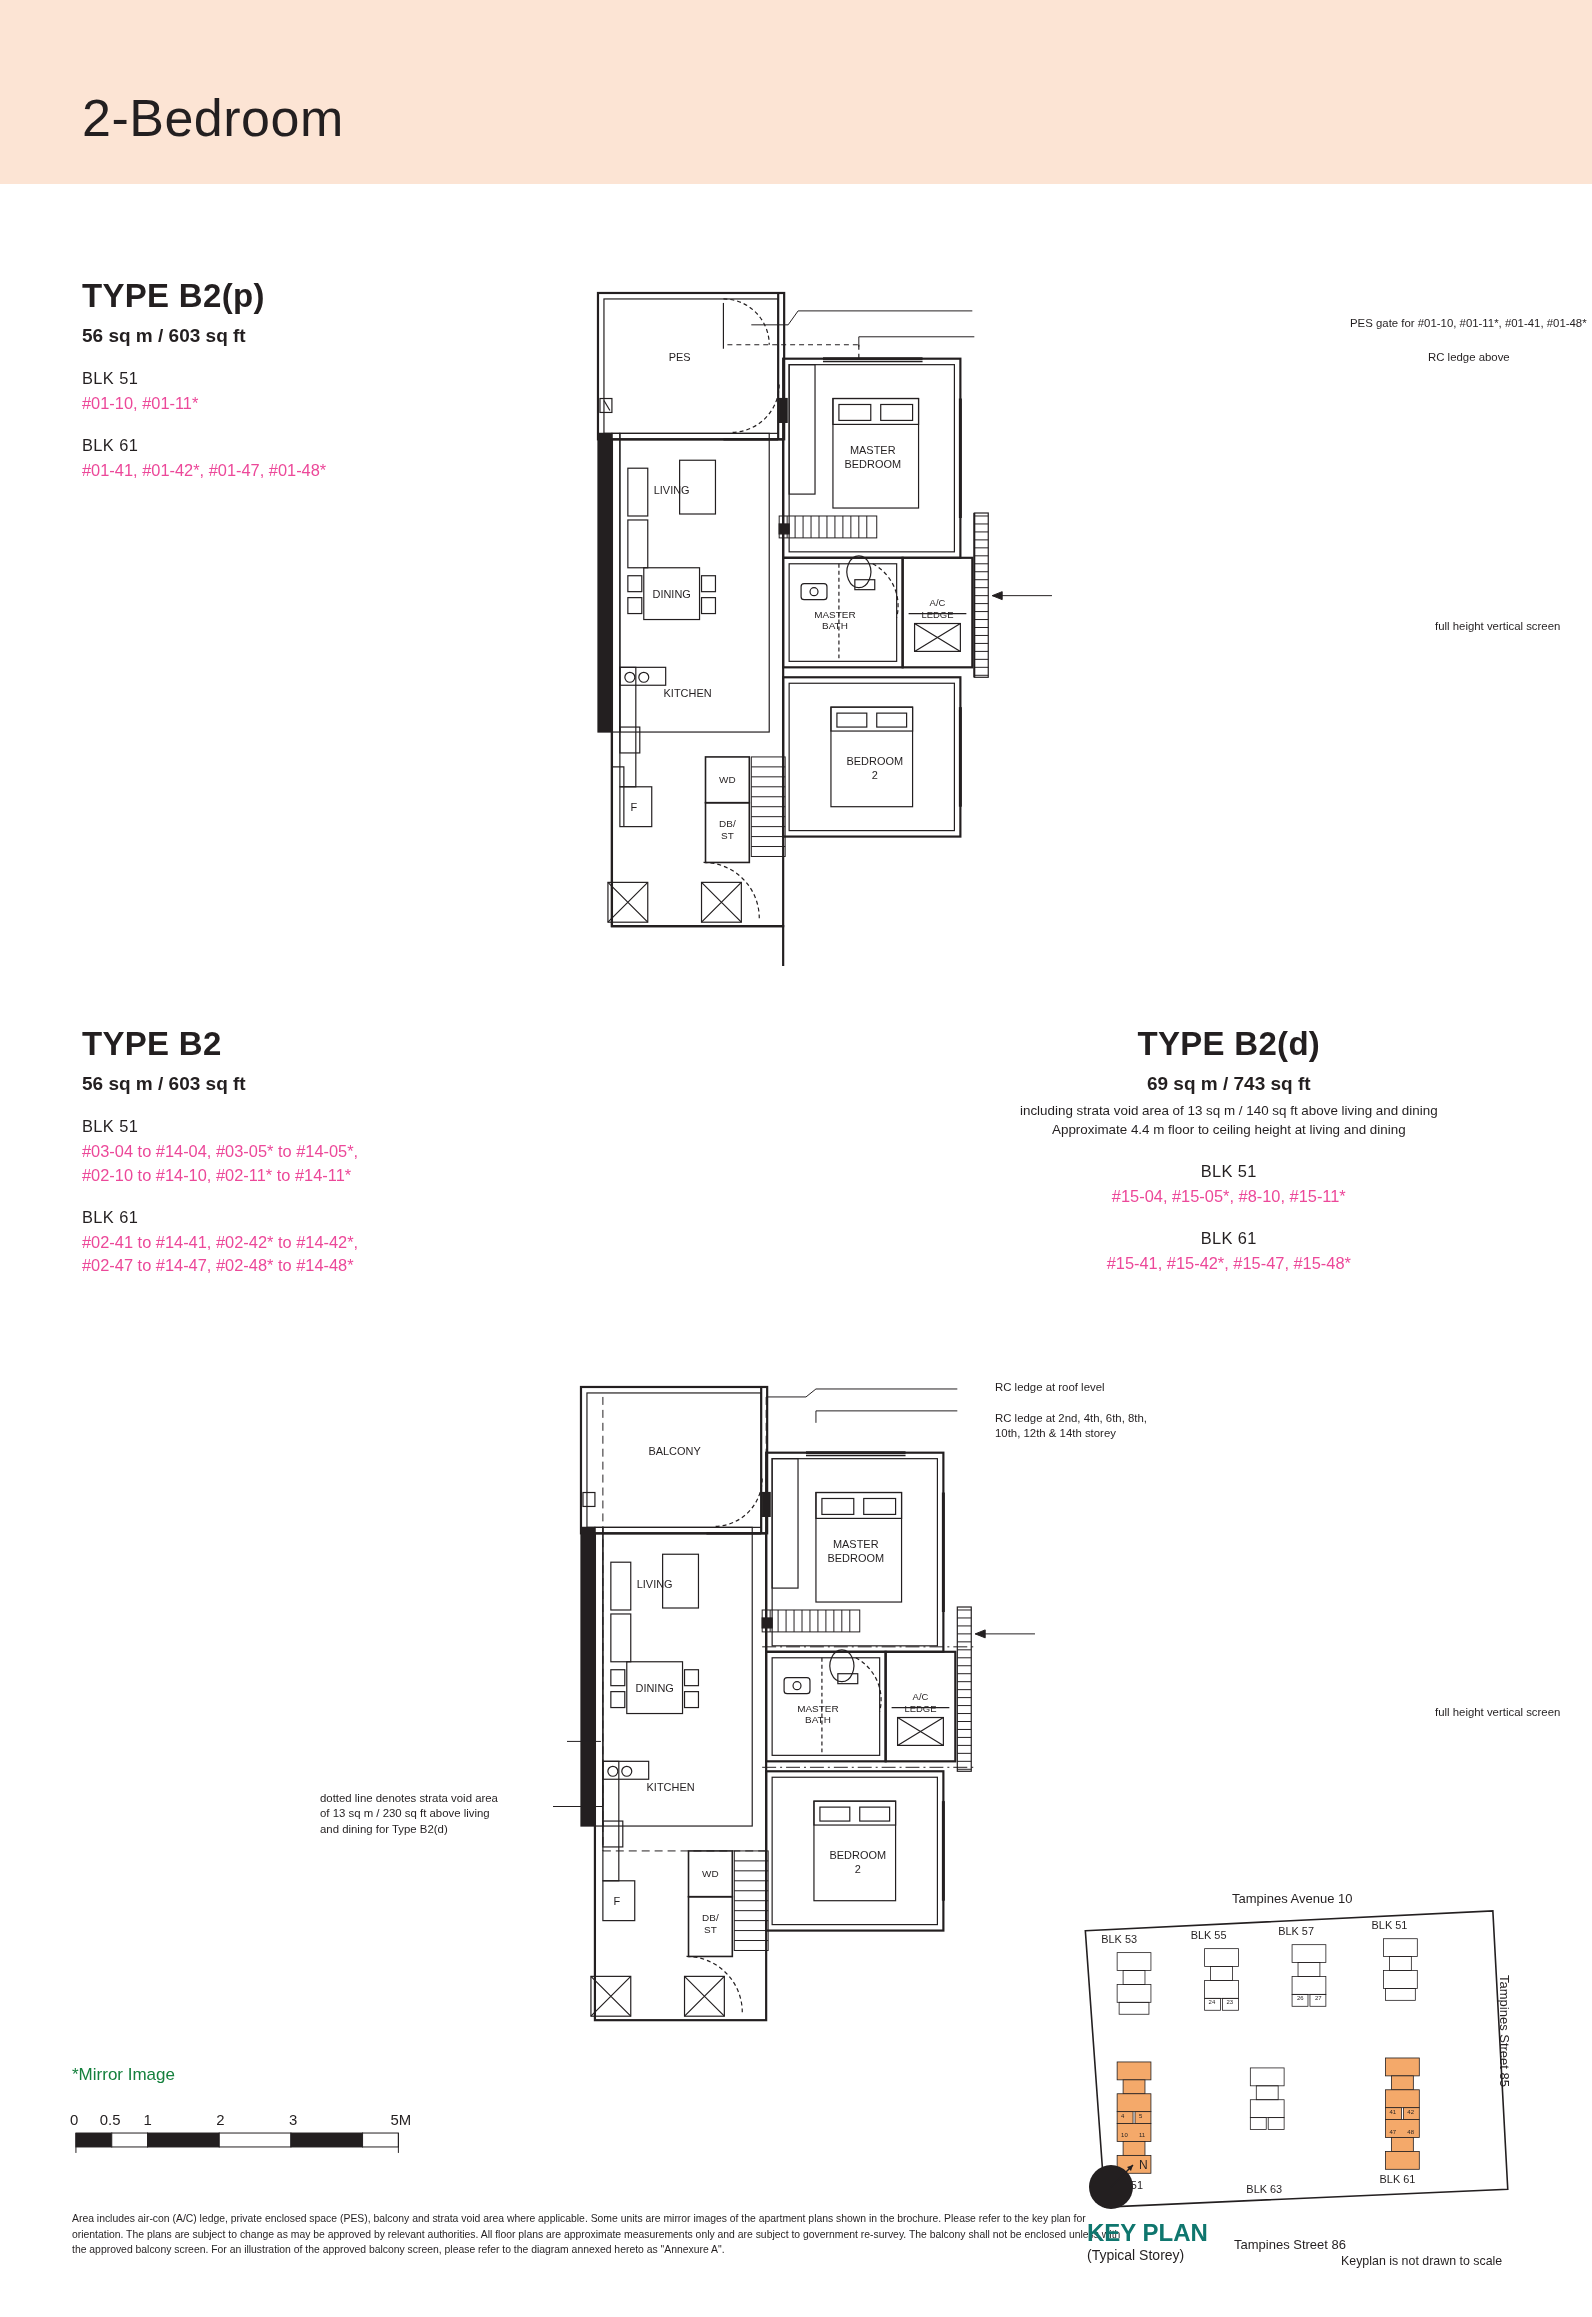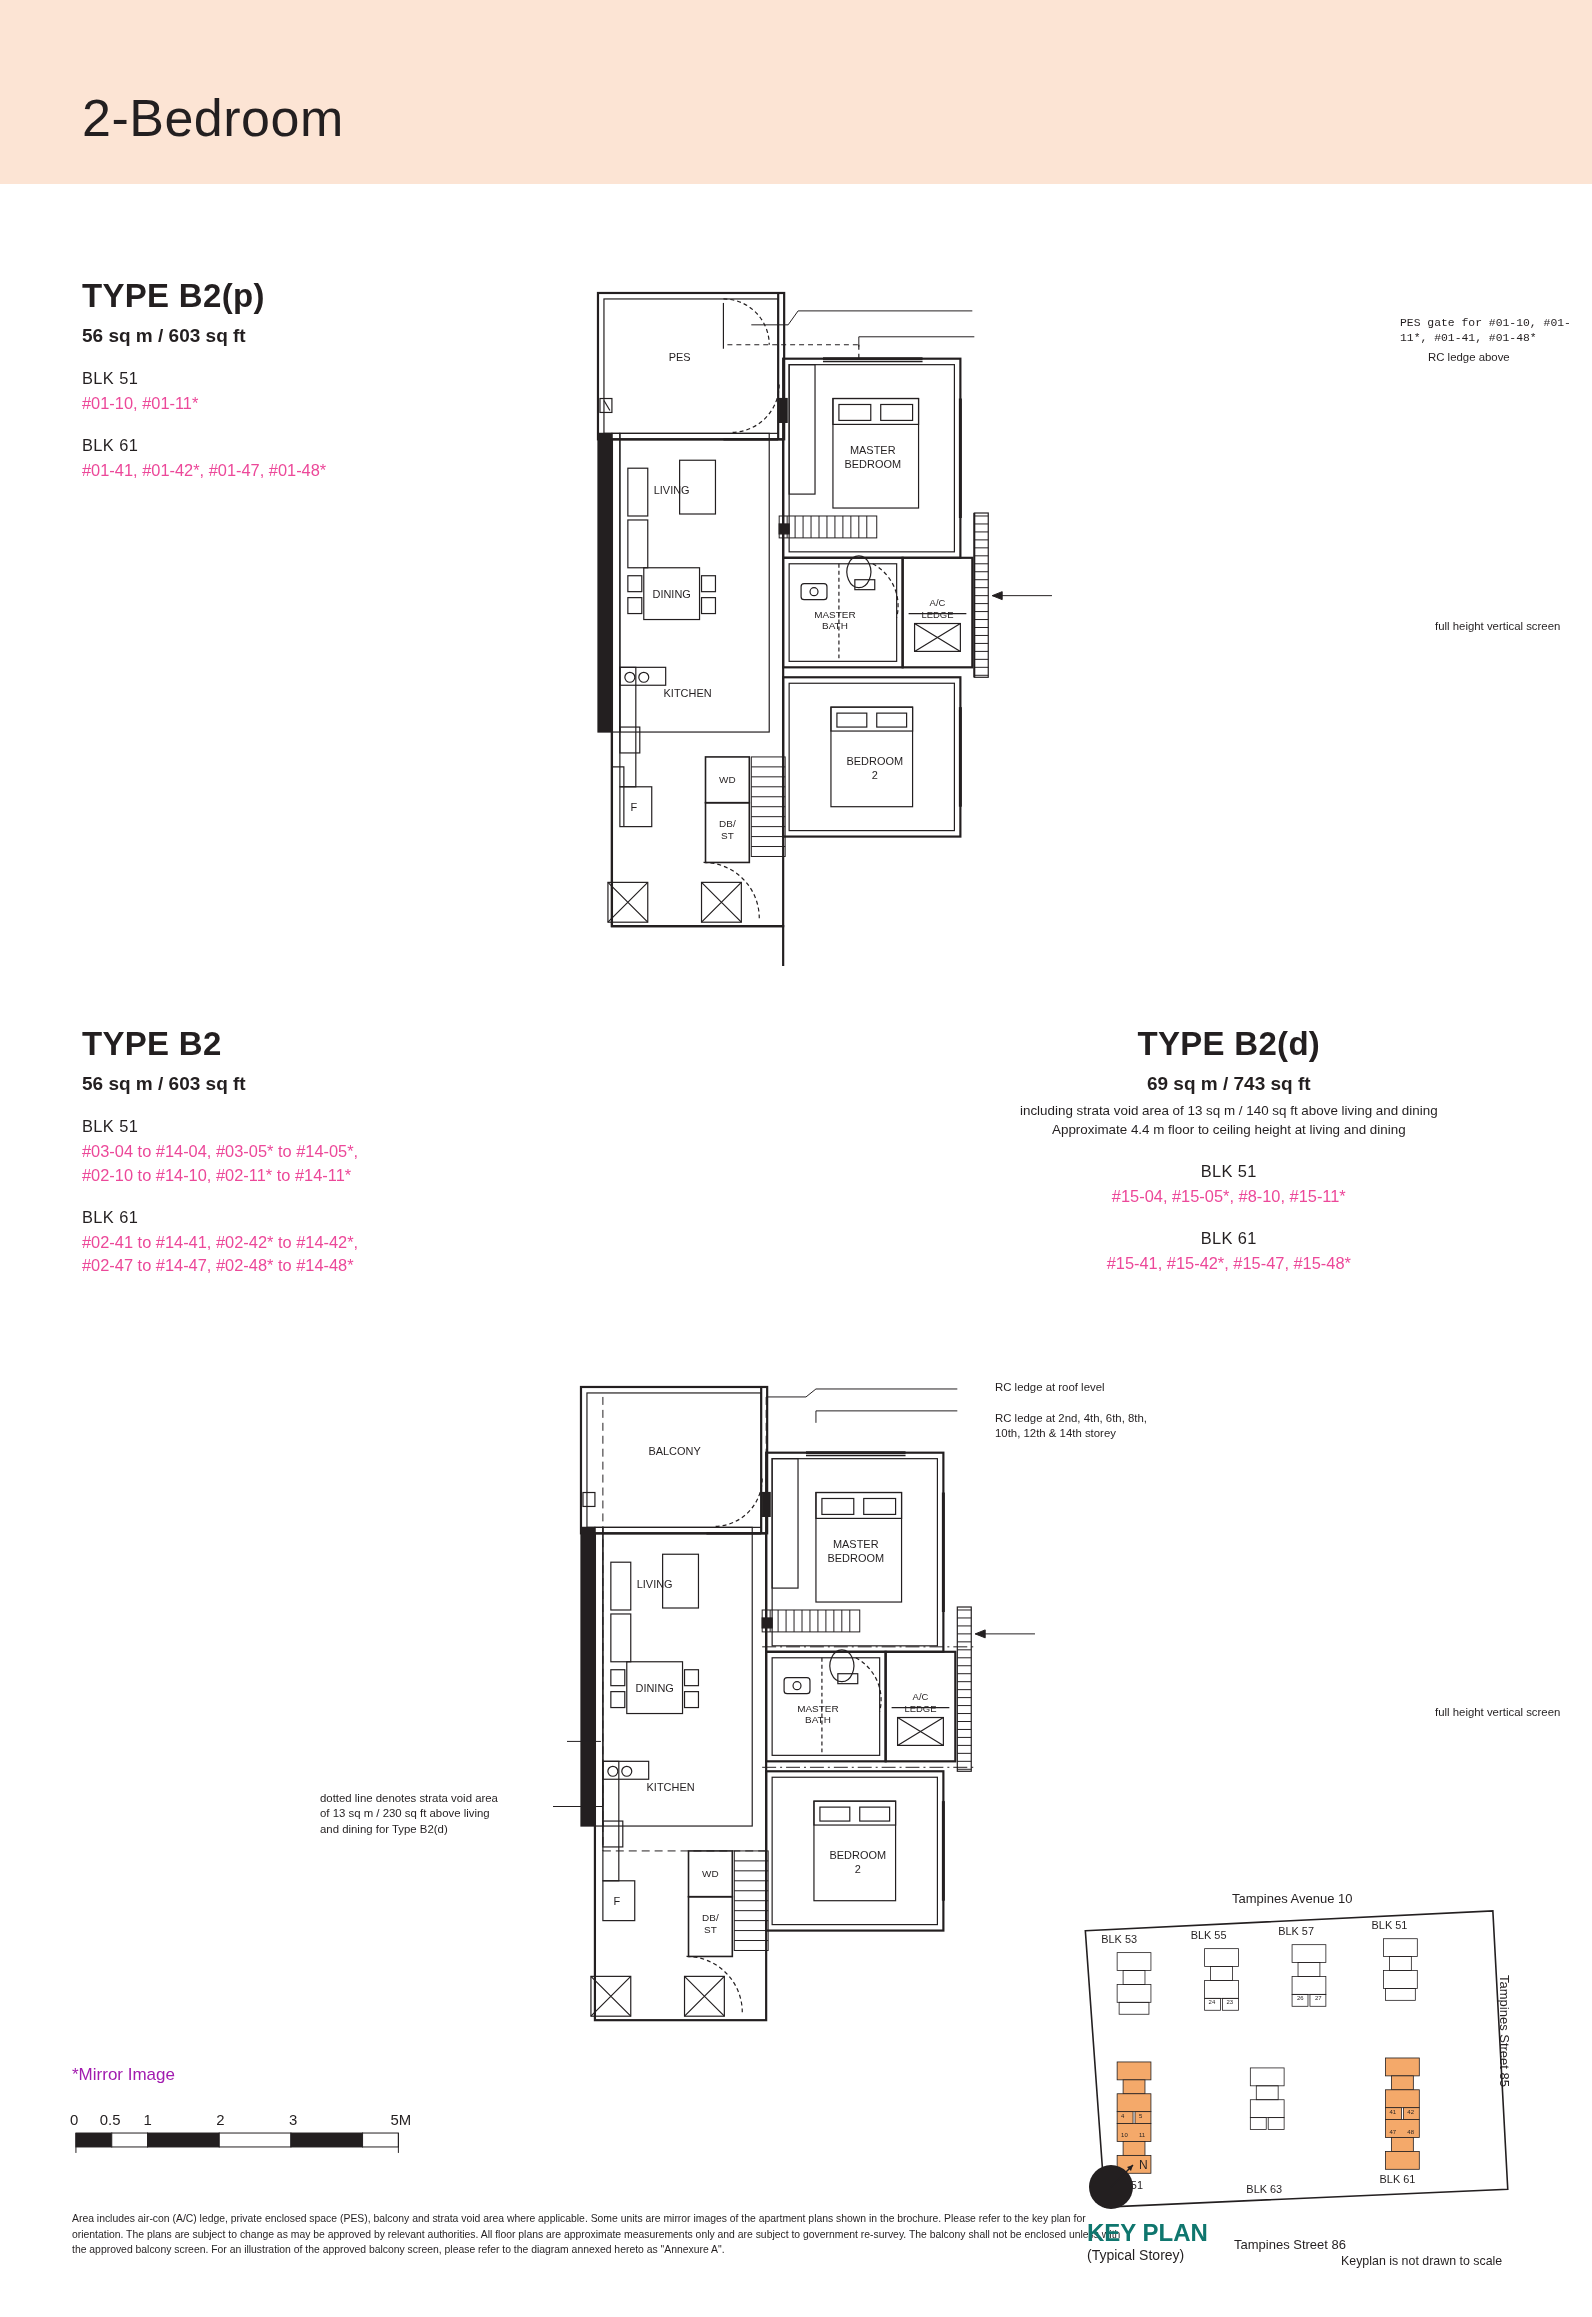--- a/index.html
+++ b/index.html
@@ -71,21 +71,21 @@
   
   .plan { position: absolute; }
   .plan svg { display: block; }
 
   
   .mirror-note {
     position: absolute;
     left: 72px;
     top: 2065px;
     font-size: 17px;
-    color: #a21caf;
+    color: #15803d;
   }
   .scalebar { position: absolute; left: 62px; top: 2109px; }
   .disclaimer {
     position: absolute;
     left: 72px;
     top: 2211px;
     width: 1055px;
     font-size: 10.4px;
     line-height: 1.5;
     color: #231f20;
@@ -318,21 +318,21 @@
   <g stroke="#231f20" stroke-width="1" fill="none">
     <path d="M168 36 L205 36 L215 22"></path>
     <path d="M215 22 L390 22"></path>
     <path d="M276 58 L276 48 L392 48"></path>
     <path d="M410 308 L470 308"></path>
     <path d="M410 308 L420 304 L420 312 Z" fill="#231f20"></path>
   </g>
 </svg>
 </div>
 
-<div class="callout" style="left:1400px; top:316px;font-family:Liberation Mono, monospace;">PES gate for #01-10, #01-11*, #01-41, #01-48*</div>
+<div class="callout" style="left:1350px; top:316px;">PES gate for #01-10, #01-11*, #01-41, #01-48*</div>
 <div class="callout" style="left:1428px; top:350px;">RC ledge above</div>
 <div class="callout" style="left:1435px; top:619px;">full height vertical screen</div>
 
 <div class="plan" style="left:567px; top:1383px;">
 <svg width="697" height="677" viewBox="0 0 700 680" xmlns="http://www.w3.org/2000/svg">
   <g fill="none" stroke="#231f20" stroke-width="1.2">
 
     <rect x="20" y="10" width="175" height="135"></rect>
     <rect x="14" y="4" width="187" height="147" stroke-width="2.2"></rect>
     <rect x="14" y="145" width="14" height="300" fill="#231f20"></rect>

